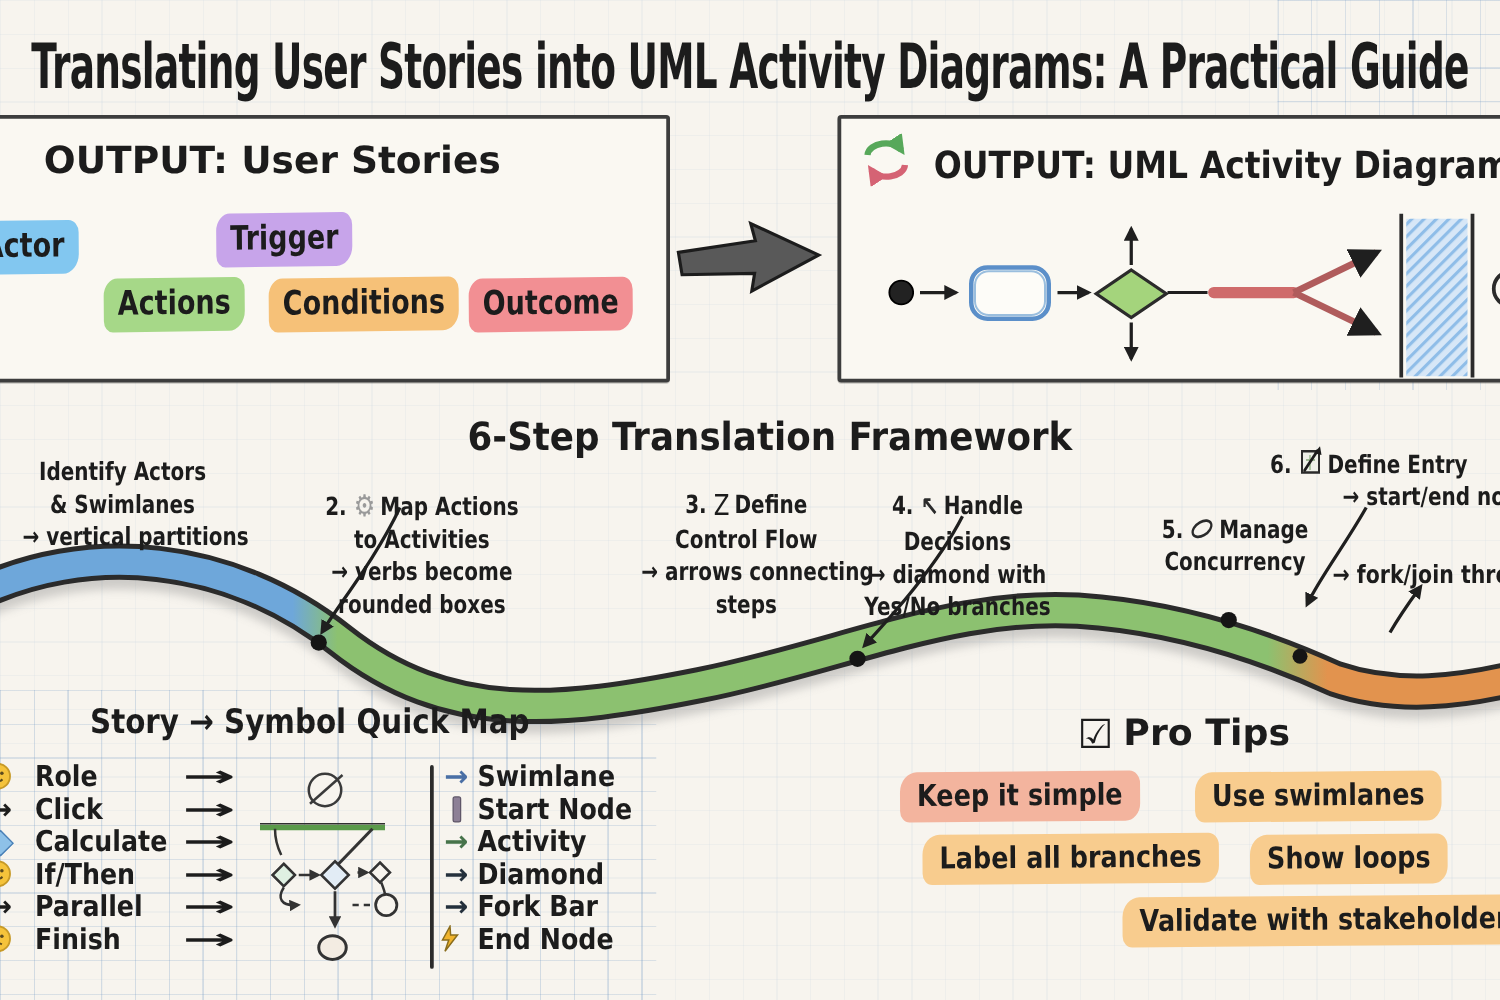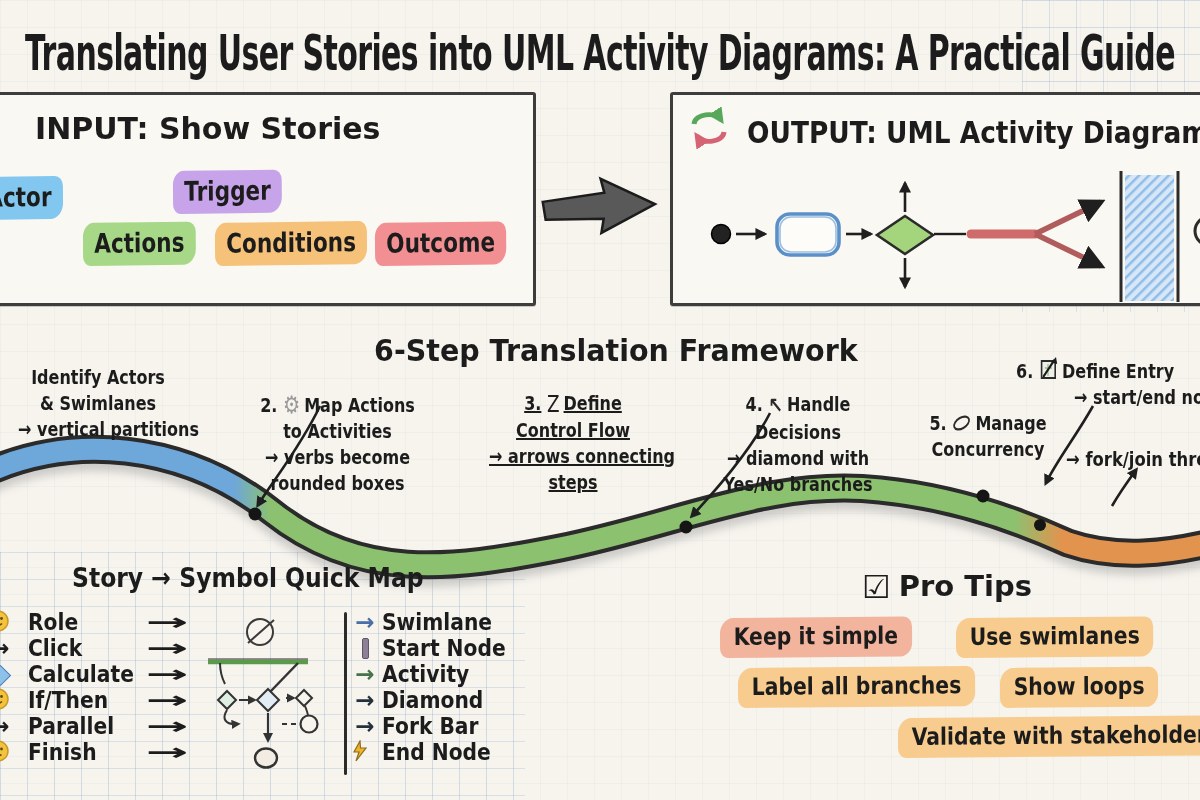--- a/index.html
+++ b/index.html
@@ -60,22 +60,22 @@
   .framework-title-wrap{position:absolute;left:16px;top:332px;width:1200px;text-align:center;}
   .framework-title-wrap > span{display:inline-block;font-size:31px;transform:scaleX(.92);white-space:nowrap;}
 
   .step{position:absolute;text-align:center;}
   .step .sline{display:block;white-space:nowrap;font-size:20px;line-height:26px;
     transform:scaleX(.8);transform-origin:center;}
   .step.leftal{text-align:left;}
   .step.leftal .sline{transform-origin:left center;}
   .step1{left:-2px;top:364px;width:200px;}
   .step2{left:235px;top:392px;width:205px;}
-  .step3{left:468px;top:390px;width:210px;text-decoration:underline;}
-  .step4{left:698px;top:391px;width:200px;}
+  .step3{left:492px;top:390px;width:210px;}
+  .step4{left:666px;top:391px;width:200px;}
   .step5{left:898px;top:410px;width:180px;}
   .step6{left:1016px;top:356px;width:320px;}
   .step6 .indent{margin-left:58px;}
   .step-num{margin-right:6px;}
   .step-icon{display:inline-block;margin:0 5px 0 1px;vertical-align:-2px;}
   .gear-glyph{color:#9a9a9a;font-size:24px;vertical-align:-1px;}
   .z-glyph{font-weight:400;font-size:23px;}
   .nw-arrow-glyph{font-size:22px;color:#2b2b2b;}
   .fork-note{left:1066px;top:447px;font-size:20px;white-space:nowrap;
     transform:scaleX(.82);transform-origin:left center;}
@@ -114,21 +114,21 @@
 </head>
 <body>
 
 <div class="grid global"></div>
 <div class="grid patch p-quickmap"></div>
 <div class="grid patch p-topright"></div>
 
 <div class="main-title">Translating User Stories into UML Activity Diagrams: A Practical Guide</div>
 
 <div class="panel input-panel">
-  <div class="panel-heading">INPUT: Show Stories</div>
+  <div class="panel-heading">OUTPUT: User Stories</div>
   <span class="hl hl-actor" style="background-color: rgb(130, 199, 240);">Actor</span>
   <span class="hl hl-trigger" style="background-color: rgb(199, 164, 234);">Trigger</span>
   <span class="hl hl-actions" style="background-color: rgb(166, 216, 136);">Actions</span>
   <span class="hl hl-conditions" style="background-color: rgb(246, 193, 120);">Conditions</span>
   <span class="hl hl-outcome" style="background-color: rgb(242, 143, 147);">Outcome</span>
 </div>
 
 <svg class="abs" style="left:540px;top:168px;" width="120" height="76" viewBox="0 0 120 76">
   <polygon points="3,31 65,25 62,11 115,39 60,65 63,51 5,49" fill="#595959" stroke="#1c1c1c" stroke-width="2.5" transform="rotate(-3 58 38)"></polygon>
 </svg>

